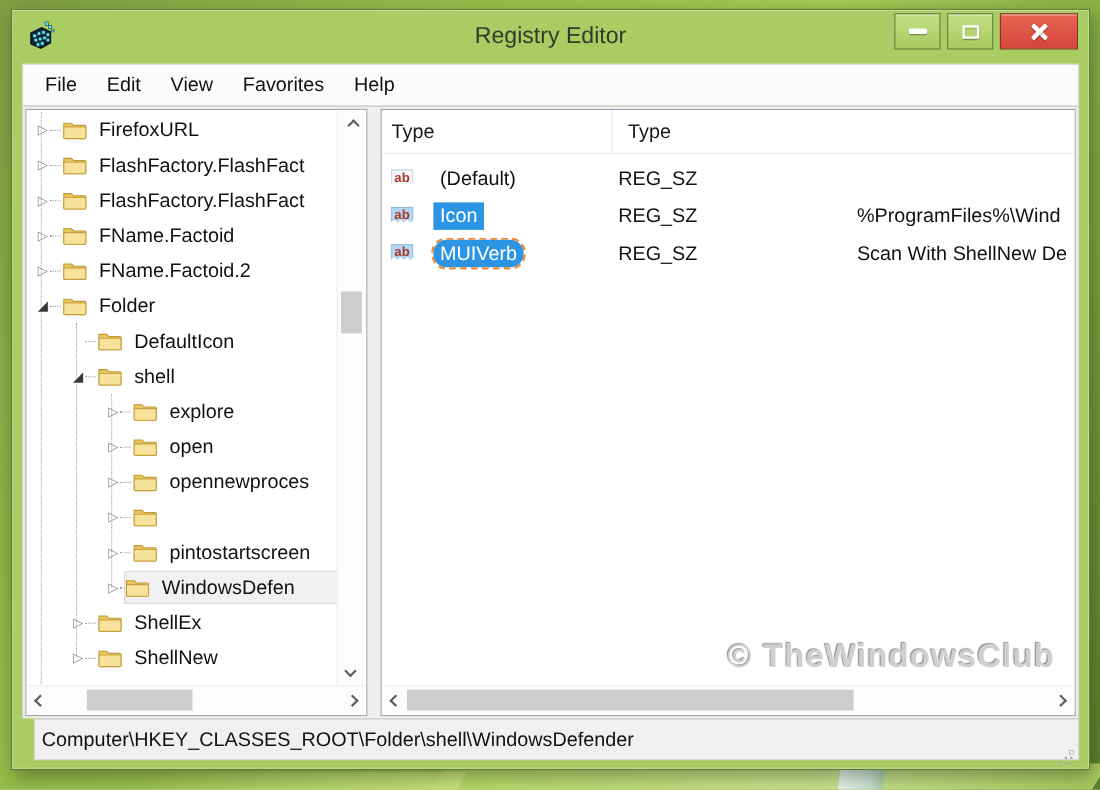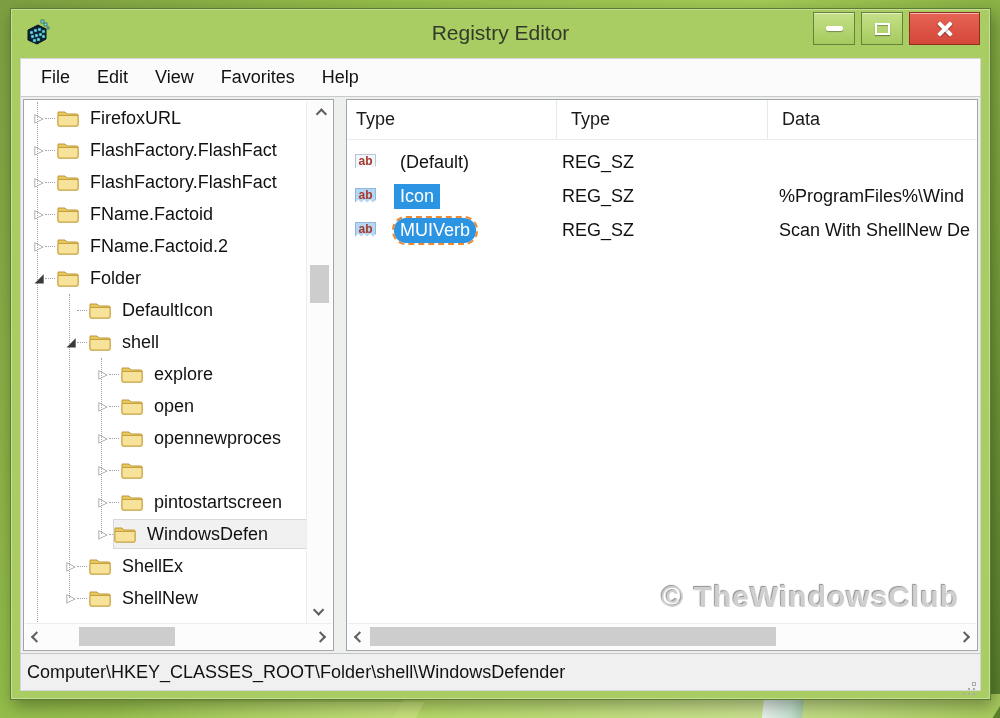--- a/index.html
+++ b/index.html
@@ -111,21 +111,21 @@
   .tcell { padding-left:6px; }
   .dcell { padding-left:12px; white-space:nowrap; overflow:hidden; }
 
   .watermark { position:absolute; right:18px; bottom:36px; font-size:30px; font-weight:bold;
     color:#cfcfcf; letter-spacing:1px;
     text-shadow:1px 1px 1px #ffffff, -1px -1px 1px #909090; }
 
   
   .statusbar { flex:0 0 38px; background:#f0f0f0; border:1px solid #d6d6d6;
     border-top:1px solid #c6c6c6; display:flex; align-items:center;
-    padding-left:6px; position:relative; }
+    padding-left:6px; position:relative;margin-left:11px; }
   .status-path { font-size:18px; color:#111; }
   .grip { position:absolute; right:5px; bottom:5px; width:2px; height:2px;
     background:transparent;
     box-shadow:0 0 0 1px #ababab, -5px 5px 0 0 #ababab, 0 5px 0 0 #ababab,
                -10px 10px 0 0 #ababab, -5px 10px 0 0 #ababab, 0 10px 0 0 #ababab; }
 </style>
 </head>
 <body>
 
 <div class="leaf-band"></div>
@@ -404,21 +404,20 @@
               <span class="chev right"></span>
             </div>
           <div class="thumb-h" style="left:54px; width:96px;"></div>
         </div>
       </div>
 
       <div class="list-pane">
         <div class="list-header">
           <div class="hcell">Type</div>
           <div class="hcell">Type</div>
-          <div class="hcell">Data</div>
         </div>
         <div class="list-rows" id="list-rows">
             <div class="lrow">
               <div class="ncell">
                 <span class="abico">ab</span>
                 <span class="nlabel">(Default)</span>
               </div>
               <div class="tcell">REG_SZ</div>
               <div class="dcell"></div>
             </div>

